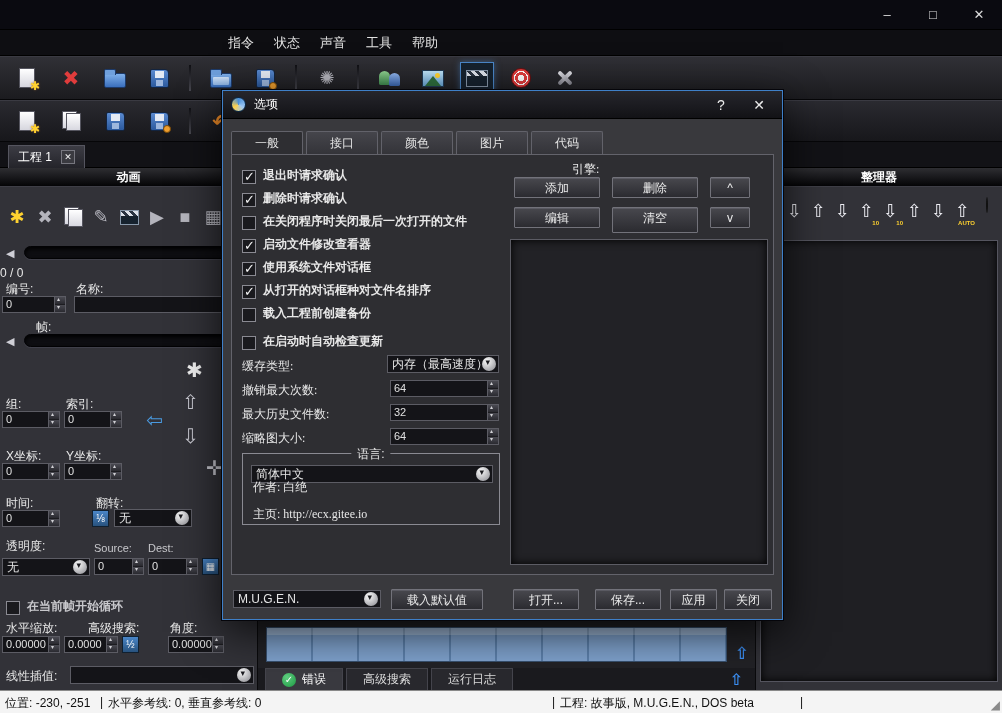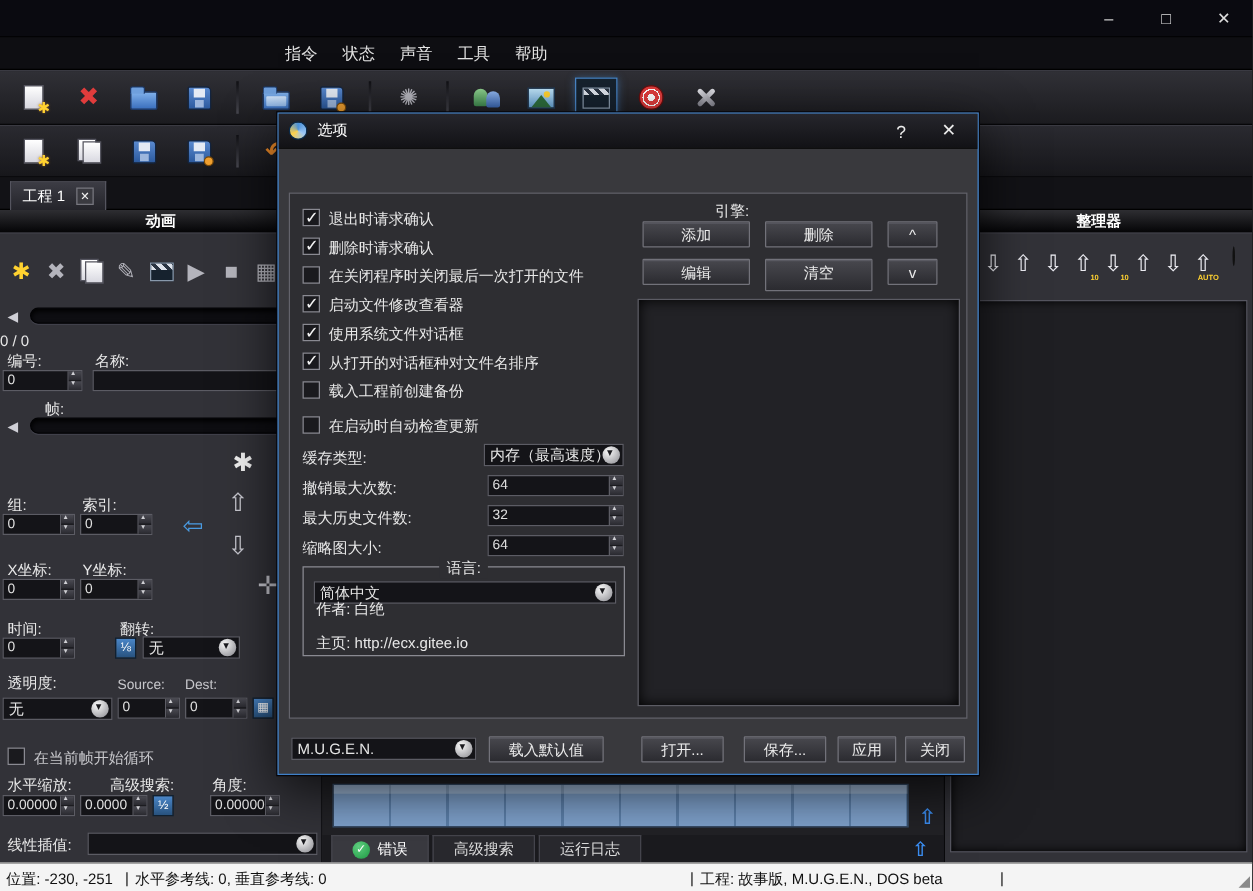--- a/index.html
+++ b/index.html
@@ -87,21 +87,21 @@
   .groove { position:absolute; height:13px; border-radius:7px; background:#0e0e12; border:1px solid #020204;
             box-shadow:inset 0 2px 4px #000, 0 1px 0 #40404a; }
   .nudge { position:absolute; color:#cfcfd6; font-size:11px; }
   .ai { position:absolute; width:26px; height:24px; display:flex; align-items:center; justify-content:center; }
   .mini { position:absolute; width:17px; height:17px; background:linear-gradient(#4a86c8,#28527e); border:1px solid #102030;
           color:#fff; font-size:10px; text-align:center; line-height:16px; }
   .bigar { position:absolute; font-size:20px; color:#c8c8d0; }
   .bigar.blue { color:#4a9ae0; }
   .cb { width:14px; height:14px; background:#1a1a1e; border:1px solid #8a8a92; position:relative; flex:none; }
   .cb.on::after { content:"✓"; position:absolute; left:1px; top:-2px; color:#f4f4f4; font-size:13px; font-weight:bold; }
-  .cbrow { position:absolute; display:flex; align-items:flex-start; gap:7px; white-space:nowrap; }
+  .cbrow { position:absolute; display:flex; align-items:flex-end; gap:7px; white-space:nowrap;font-weight:bold; }
   
   .org-icons { position:absolute; left:3px; top:30px; right:3px; display:flex; gap:1px; }
   .oi { width:23px; height:28px; position:relative; text-align:center; }
   .oi .g { font-size:18px; color:#ececf2; line-height:26px; }
   .oi .badge { position:absolute; right:-1px; bottom:0; font-style:normal; font-size:6px; color:#ffd230; font-weight:bold; }
   .palette { width:18px; height:18px; margin:4px auto 0; border-radius:50%;
              background:conic-gradient(#e04040,#f0a030,#ffd230,#50a050,#4070d0,#9050b0,#e04040); border:1px solid #111; }
   .org-box { position:absolute; left:4px; right:4px; top:72px; bottom:8px; background:#1f1f23; border:1px solid #55555f; box-shadow:inset 0 0 8px #000; }
   
   .timeline { position:absolute; left:0; right:0; top:452px; height:48px; background:#222226; border-top:1px solid #000; }
@@ -124,21 +124,21 @@
   .dtitle { position:absolute; left:0; top:0; right:0; height:28px; background:linear-gradient(#26262c,#121216); border-bottom:1px solid #000;
             display:flex; align-items:center; padding:0 8px; gap:8px; }
   .dlogo { width:15px; height:15px; border-radius:50%; background:conic-gradient(#4a90d9,#9fc8f4,#ffd24a,#4a90d9); border:1px solid #0a2a4a; }
   .dtext { flex:1; color:#fff; font-size:12px; }
   .dbtn { width:30px; text-align:center; color:#ececec; font-size:14px; }
   .dtabs { position:absolute; left:8px; top:40px; height:24px; display:flex; }
   .dtab { min-width:72px; padding:0 10px; line-height:23px; text-align:center; color:#e4e4e4;
           background:linear-gradient(#45454b,#333338); border:1px solid #62626a; border-bottom:none; margin-right:3px; border-radius:2px 2px 0 0; }
   .dtab.sel { background:#2e2e32; box-shadow:0 2px 0 #2e2e32; position:relative; }
   .dbox { position:absolute; left:8px; top:63px; width:543px; height:421px; background:#2e2e32; border:1px solid #63636b; }
-  .drow-label { position:absolute; color:#e8e8e8; white-space:nowrap; }
+  .drow-label { position:absolute; color:#e8e8e8; white-space:nowrap;font-family:Liberation Serif, serif; }
   .grp { position:absolute; border:1px solid #8a8a92; }
   .grp .legend { position:absolute; top:-8px; left:50%; transform:translateX(-50%); background:#2e2e32; padding:0 6px; color:#e8e8e8; }
   .btn { position:absolute; background:linear-gradient(#48484e,#2b2b30); border:1px solid #72727a; color:#ececec;
          font-size:12px; text-align:center; border-radius:1px; box-shadow:inset 0 1px 0 #5a5a62; }
   .listbox { position:absolute; background:#222226; border:1px solid #5c5c64; box-shadow:inset 0 0 10px #000; }
 </style>
 </head>
 <body>
 
 <div class="app">
@@ -456,20 +456,27 @@
   </div>
 
   <div class="dialog">
     <div class="dtitle">
       <span class="dlogo"></span>
       <span class="dtext">选项</span>
       <span class="dbtn">?</span>
       <span class="dbtn">✕</span>
     </div>
 
+    <div class="dtabs">
+      <div class="dtab sel">一般</div>
+      <div class="dtab">接口</div>
+      <div class="dtab">颜色</div>
+      <div class="dtab">图片</div>
+      <div class="dtab">代码</div>
+    </div>
 
     <div class="dbox">
 
       <label class="cbrow" style="left:10px;top:12px;">
         <span class="cb on"></span>
         <span>退出时请求确认</span>
       </label>
       <label class="cbrow" style="left:10px;top:35px;">
         <span class="cb on"></span>
         <span>删除时请求确认</span>

